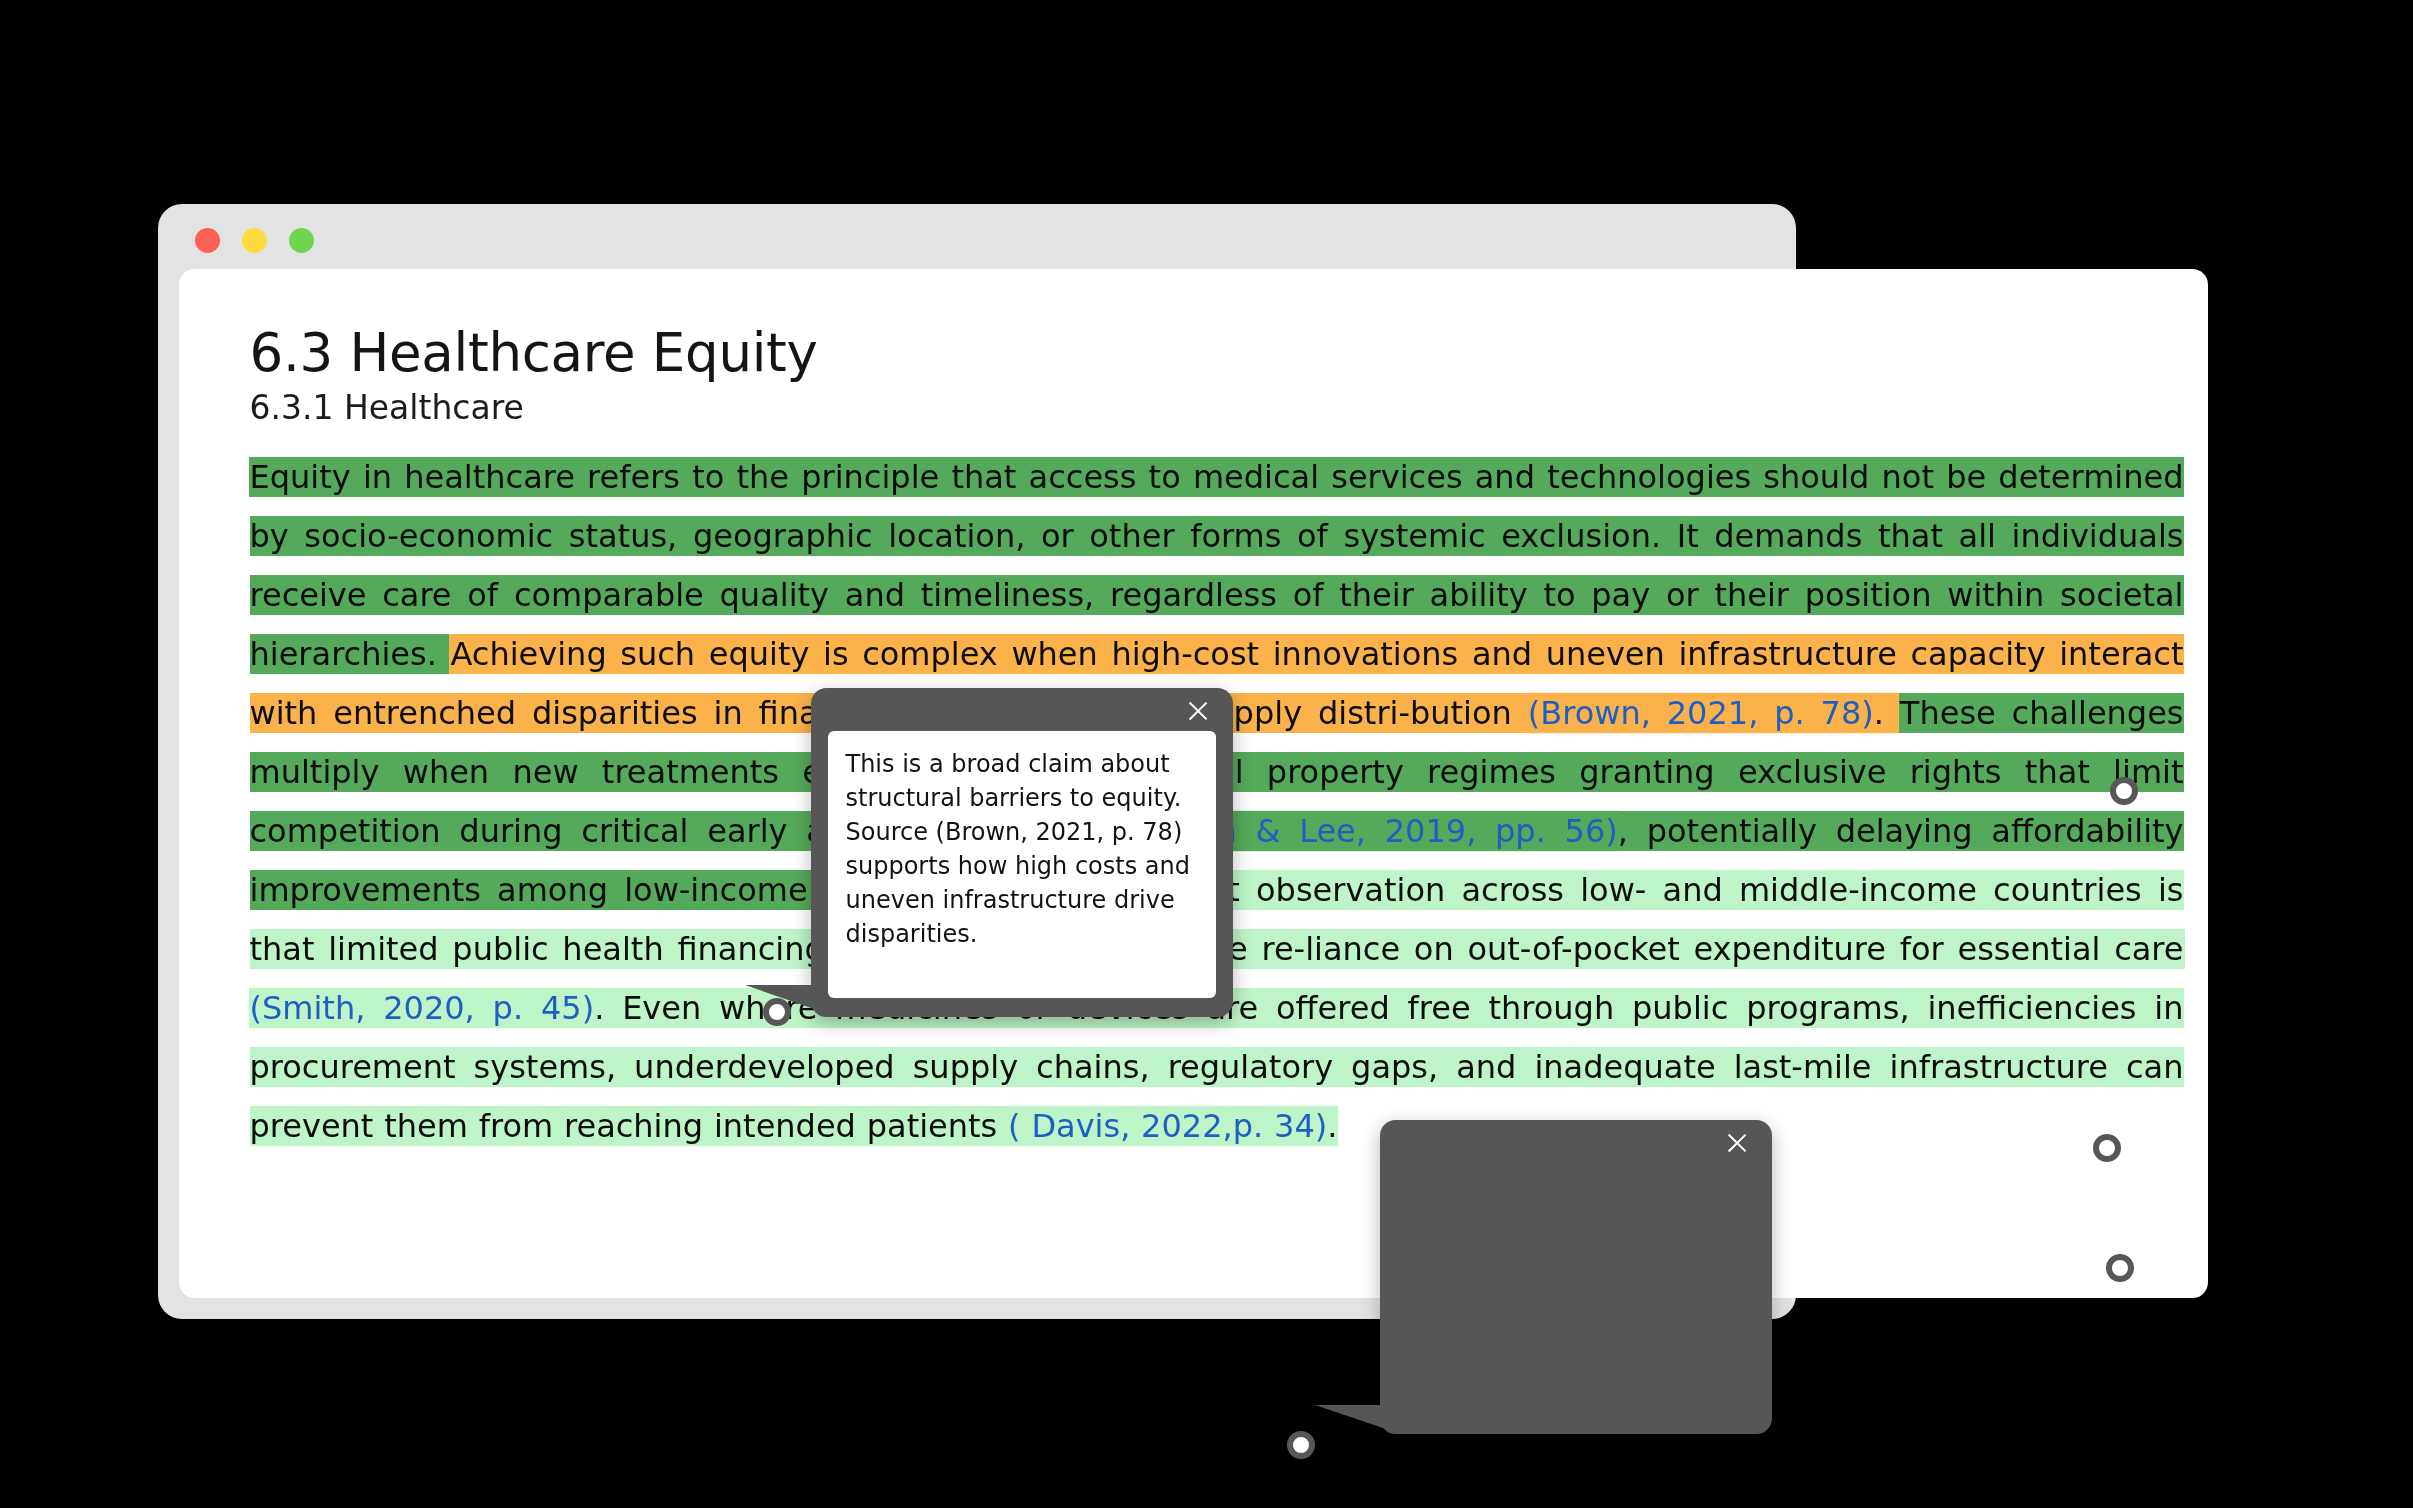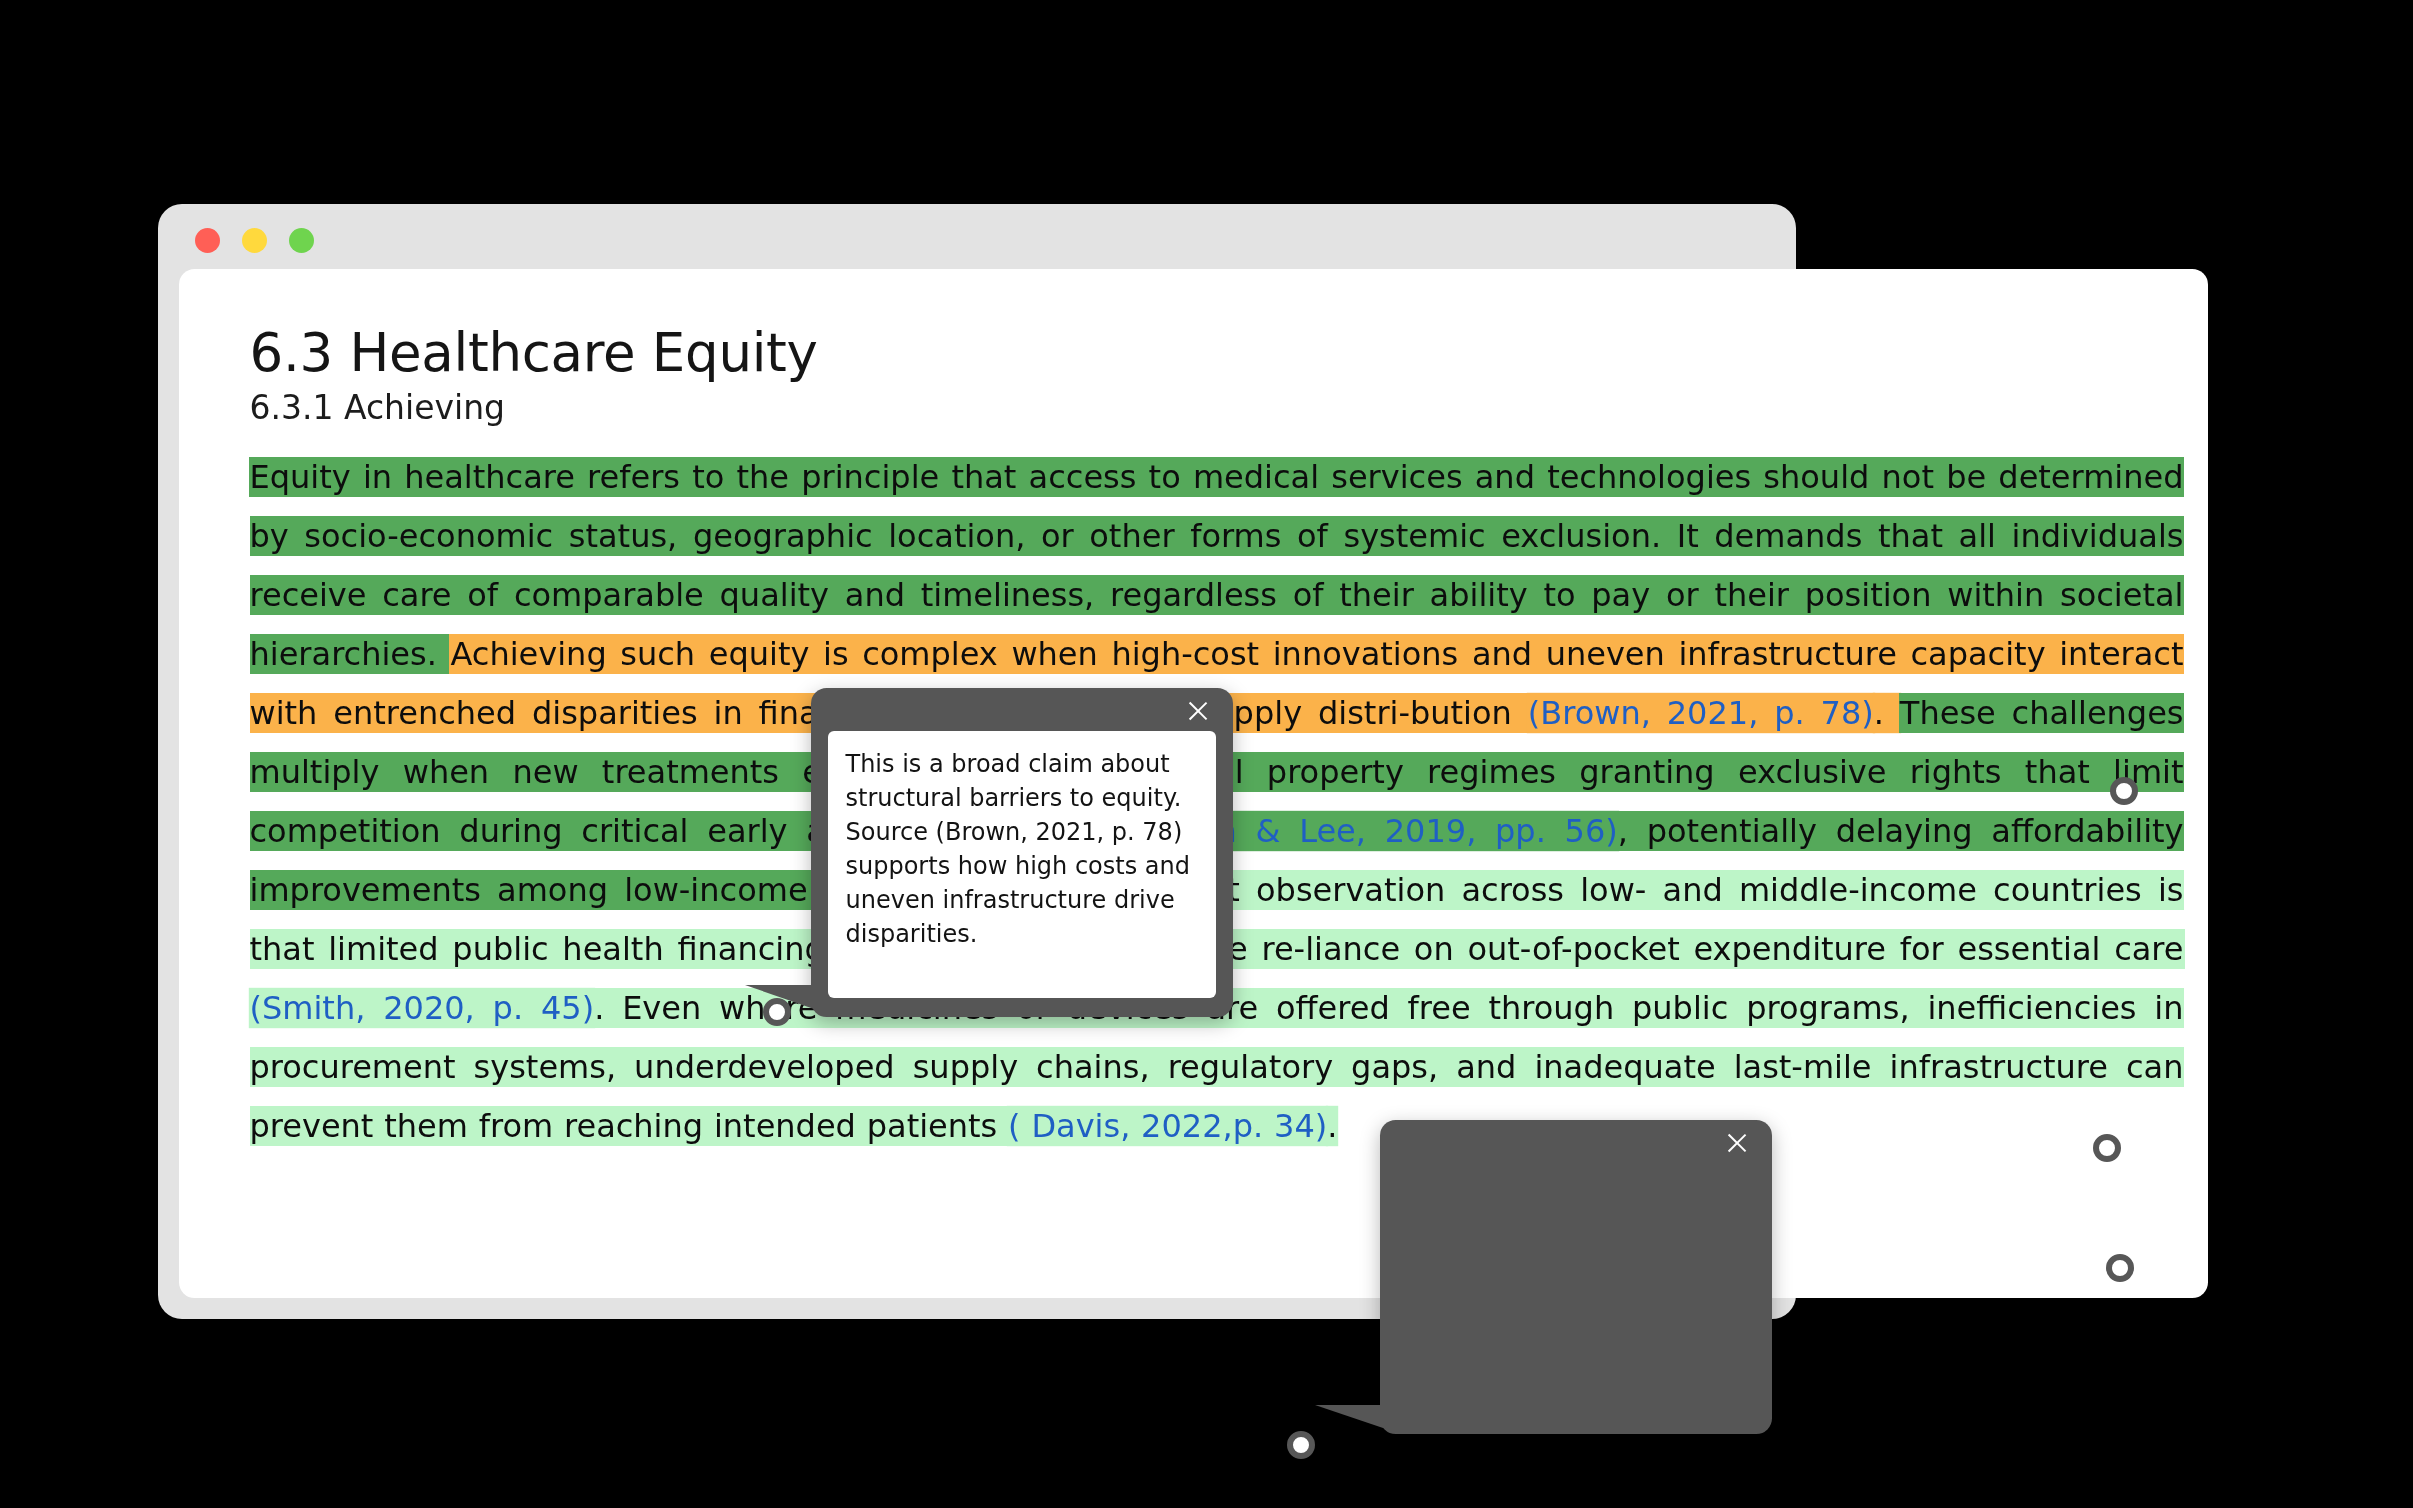--- a/index.html
+++ b/index.html
@@ -211,21 +211,21 @@
       <span class="dot green"></span>
     </div>
   </div>
 
   <div id="page-surface">
 
     <div id="doc-content">
 
       <h1 id="page-title">6.3 Healthcare Equity</h1>
 
-      <h2 id="section-subtitle">6.3.1 Achieving</h2>
+      <h2 id="section-subtitle">6.3.1 Healthcare</h2>
 
       <p id="body-paragraph"><span class="hl-dark">Equity in healthcare refers to the principle that access to medical services and technologies should not be determined by socio-economic status, geographic location, or other forms of systemic exclusion. It demands that all individuals receive care of comparable quality and timeliness, regardless of their ability to pay or their position within societal hierarchies. </span><span class="hl-orange">Achieving such equity is complex when high-cost innovations and uneven infrastructure capacity interact with entrenched disparities in financing, regulation, and supply distri-bution </span><span class="hl-orange cite">(Brown, 2021, p. 78)</span><span class="hl-orange">. </span><span class="hl-dark">These challenges multiply when new treatments emerge under intellectual property regimes granting exclusive rights that limit competition during critical early adoption phases </span><span class="hl-dark cite">(Johnson &amp; Lee, 2019, pp. 56)</span><span class="hl-dark">, potentially delaying affordability improvements among low-income populations. </span><span class="hl-light">A consistent observation across low- and middle-income countries is that limited public health financing leads to disproportionate re-liance on out-of-pocket expenditure for essential care </span><span class="hl-light cite">(Smith, 2020, p. 45)</span><span class="hl-light">. Even where medicines or devices are offered free through public programs, inefficiencies in procurement systems, underdeveloped supply chains, regulatory gaps, and inadequate last-mile infrastructure can prevent them from reaching intended patients </span><span class="hl-light cite">( Davis, 2022,p. 34)</span><span class="hl-light">.</span></p>
 
     </div>
 
     <span class="anchor-dot" id="anchor-1"></span>
     <span class="anchor-dot" id="anchor-2"></span>
     <span class="anchor-dot" id="anchor-3"></span>
     <span class="anchor-dot" id="anchor-4"></span>
     <span class="anchor-dot" id="anchor-5"></span>

